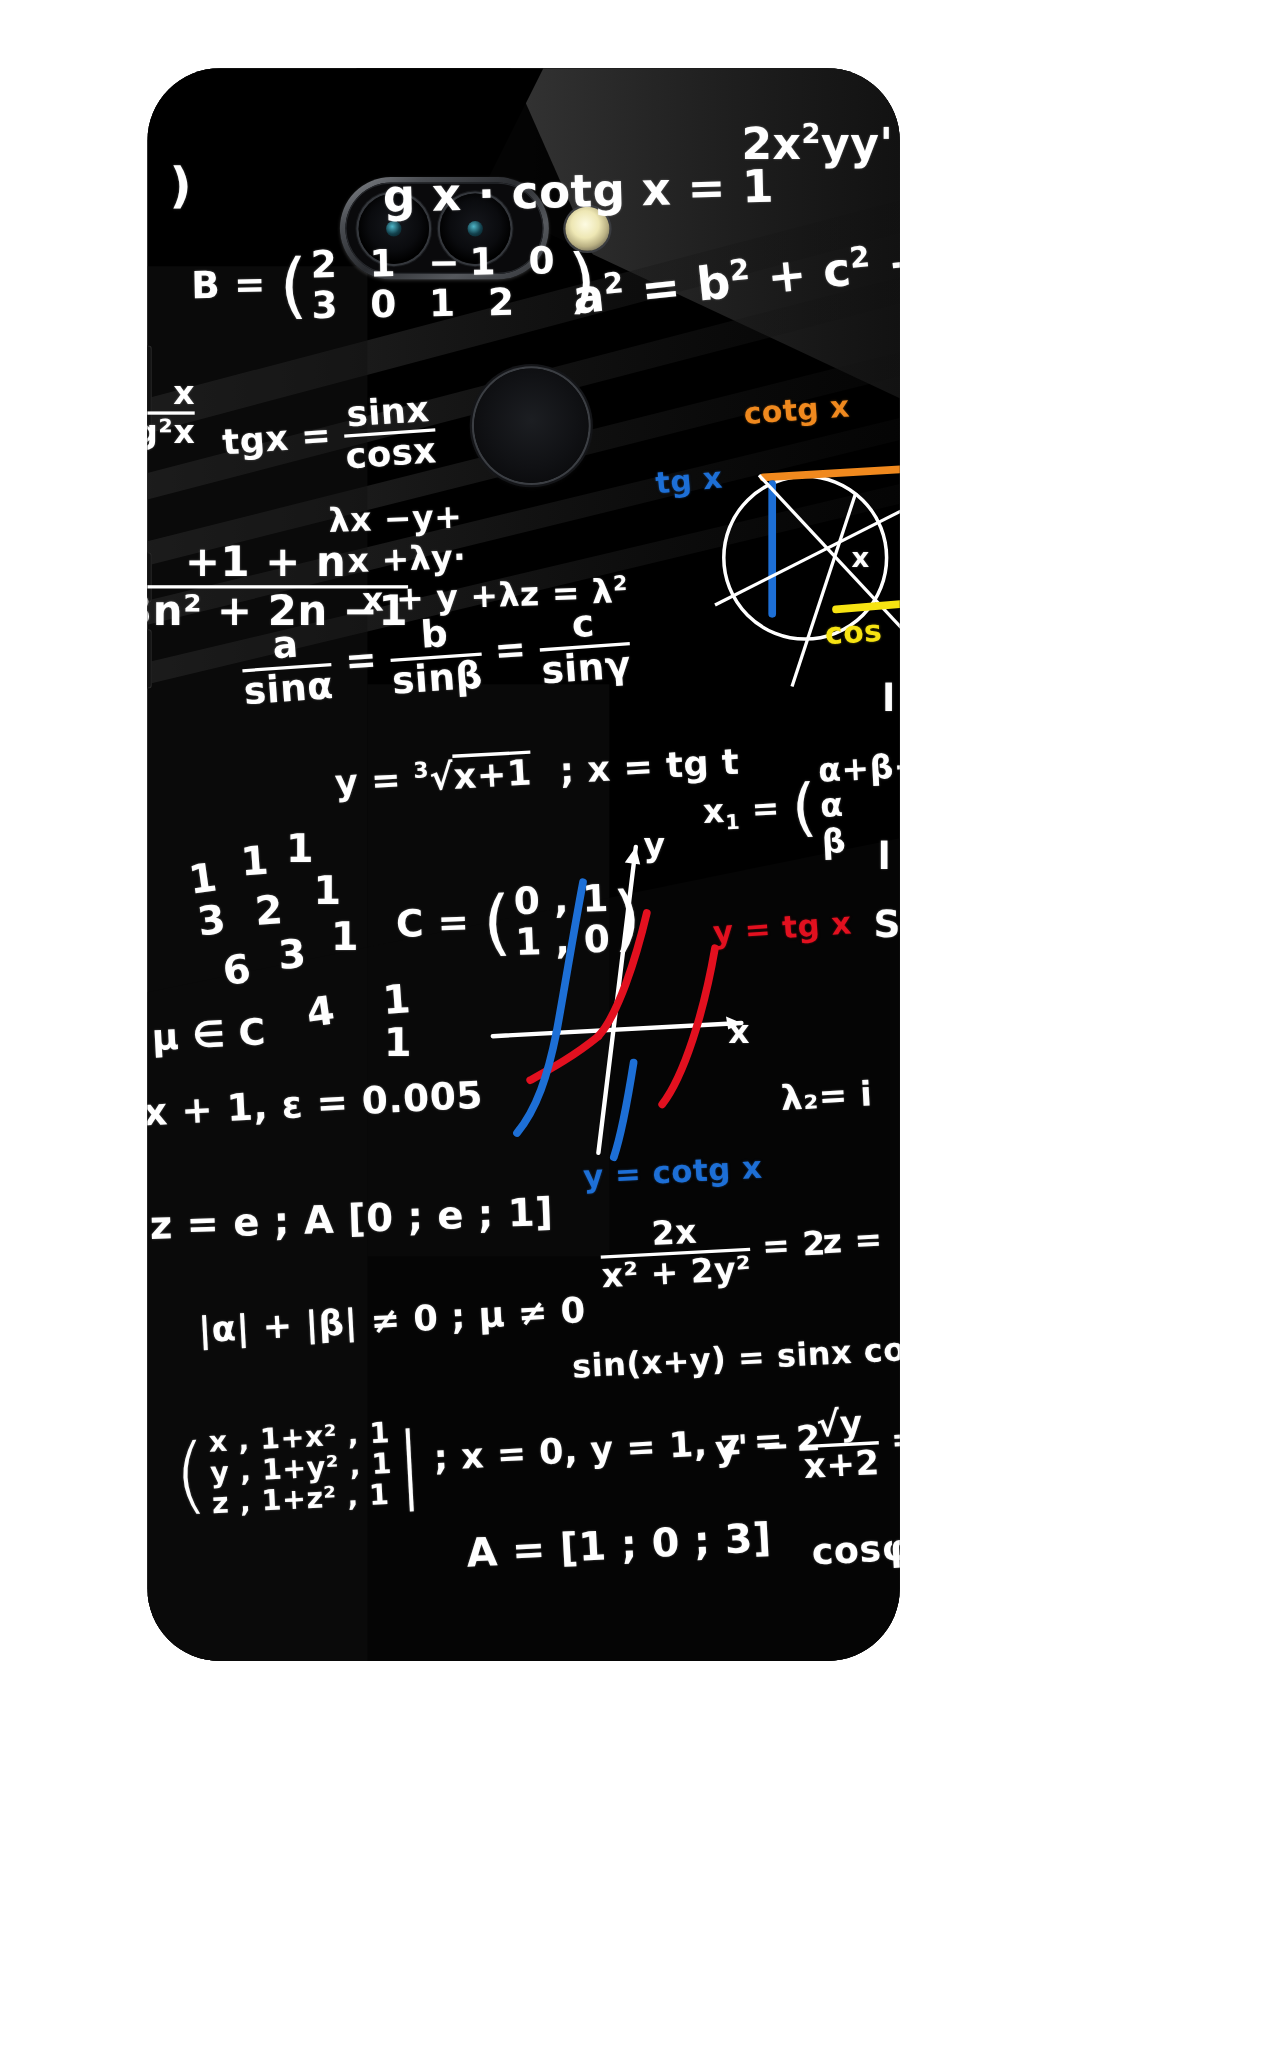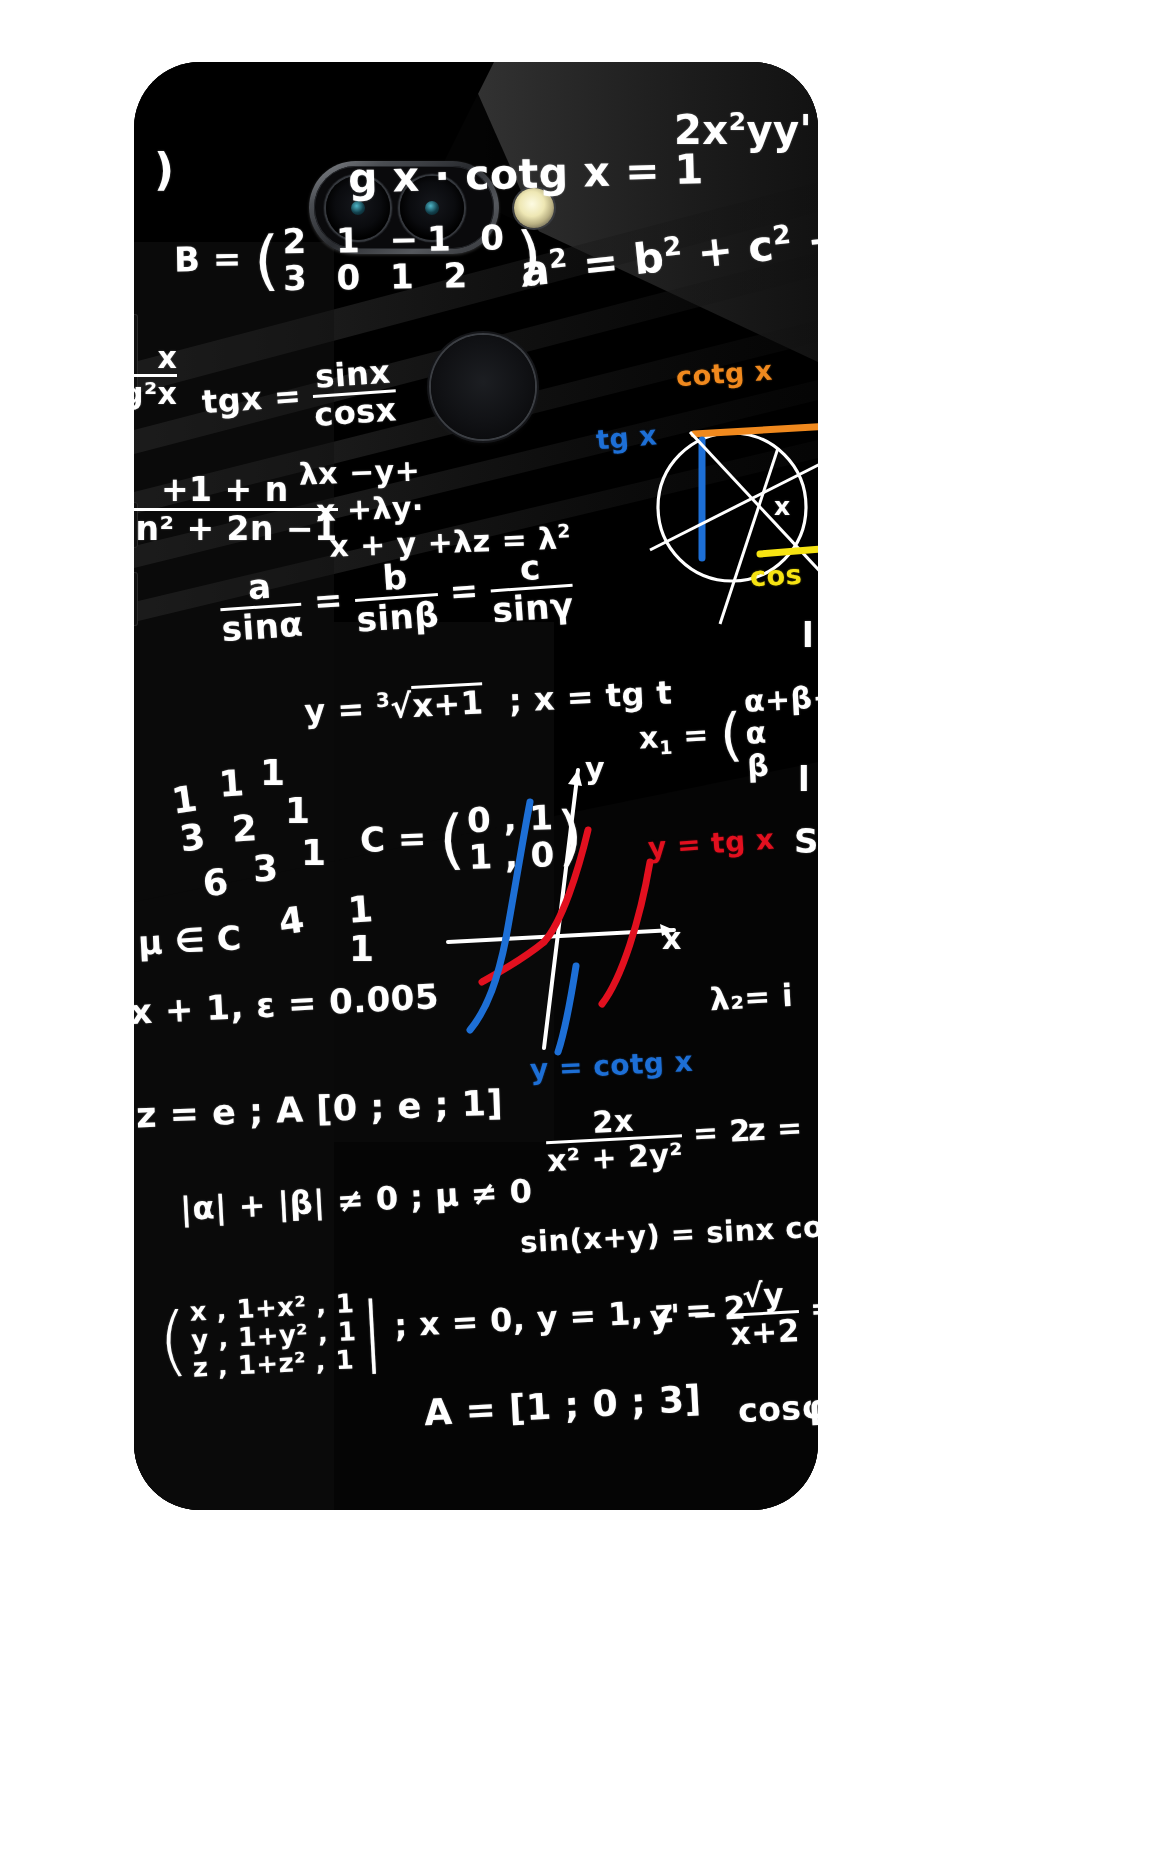--- a/index.html
+++ b/index.html
@@ -177,21 +177,21 @@
     </div>
 
     <div class="hw" style="left:166px;top:390px;font-size:30px;line-height:1.22;transform:rotate(-2deg);">
       <div>λx −y+</div>
       <div style="padding-left:16px;">x +λy·</div>
       <div style="padding-left:28px;">
         <span>x + y +λz = λ</span><sup>2</sup>
       </div>
     </div>
 
-    <div class="hw" style="left:-22px;top:411px;font-size:33px;">
+    <div class="hw" style="left:-22px;top:430px;font-size:38px;">
       <span class="frac">
         <span class="num">+1 + n</span>
         <span class="den">3n² + 2n −1</span>
       </span>
     </div>
 
     <div class="hw" style="left:86px;top:498px;font-size:34px;transform:rotate(-4deg);">
       <span class="frac">
         <span class="num">a</span>
         <span class="den">sinα</span>

